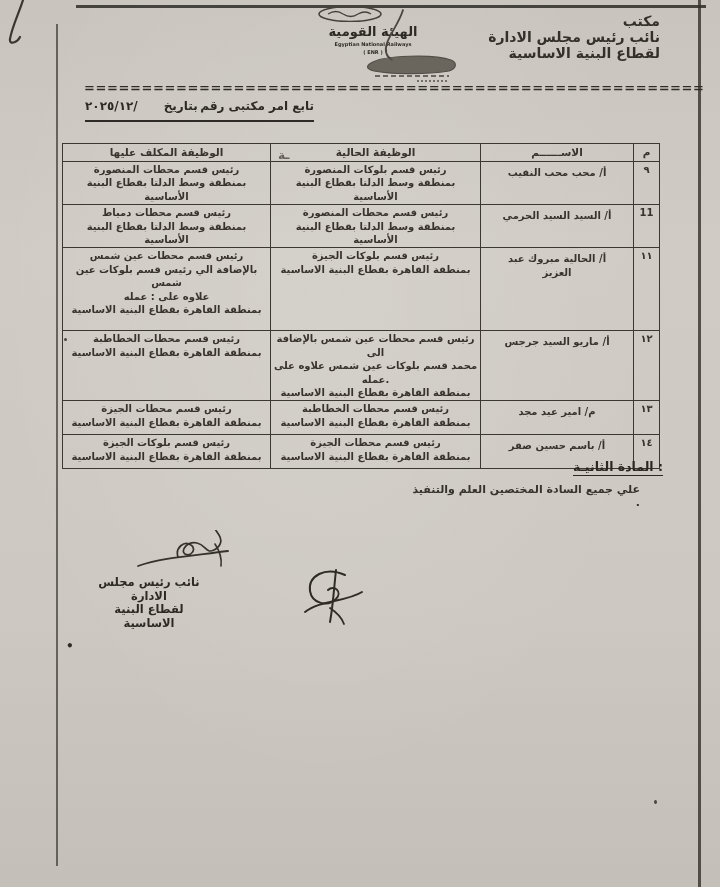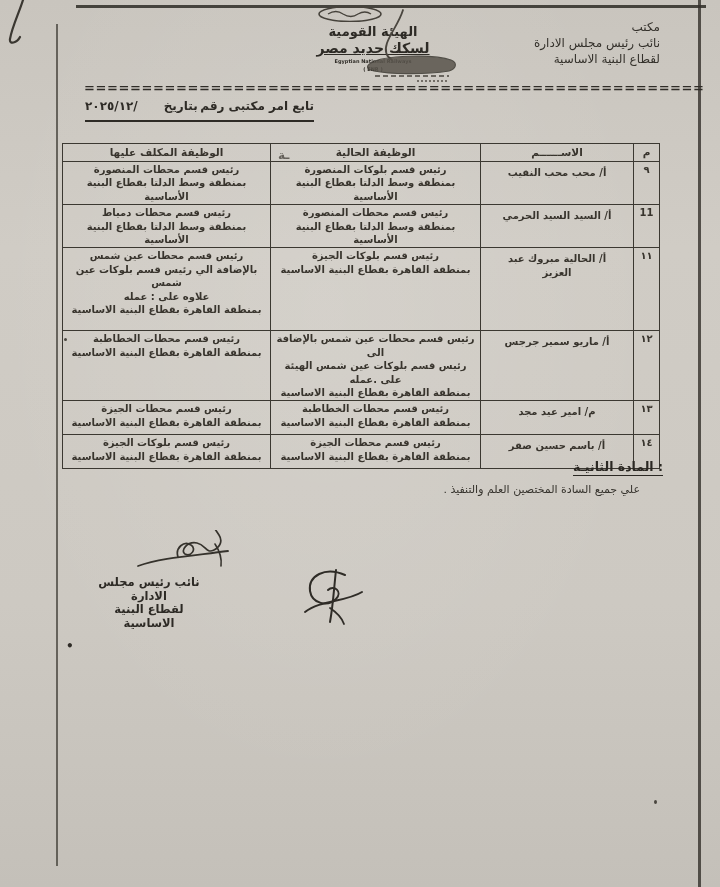--- a/index.html
+++ b/index.html
@@ -9,21 +9,21 @@
     background:
       radial-gradient(ellipse at 45% 35%, rgba(255,255,255,.10), rgba(0,0,0,0) 60%),
       linear-gradient(180deg,#c9c5be 0%,#d0ccc5 28%,#cdc9c2 68%,#c4c0b9 100%);
   }
   .abs{position:absolute;}
   
   .frame-top{left:76px;top:5px;width:630px;height:3px;background:#2e2b26;opacity:.85;}
   .frame-left{left:56px;top:24px;width:2px;height:842px;background:#3a3731;opacity:.7;}
   .frame-right{left:698px;top:0;width:3px;height:887px;background:#332f2a;opacity:.8;}
   
-  .office{right:60px;top:19px;width:180px;text-align:right;font-size:12px;font-weight:400;line-height:16px;color:#34312b;}
+  .office{right:60px;top:13px;width:180px;text-align:right;font-size:14px;font-weight:700;line-height:16px;color:#34312b;}
   .logo-block{left:283px;top:4px;width:180px;text-align:center;color:#2e2b26;}
   .logo-org1{font-size:13px;font-weight:700;letter-spacing:.5px;margin-top:2px;}
   .logo-org2{font-size:14px;font-weight:700;text-decoration:underline;letter-spacing:1px;margin-top:1px;}
   .logo-en{font-size:5px;font-weight:700;line-height:6px;margin-top:2px;}
   .divider{left:84px;top:80px;width:620px;height:17px;overflow:hidden;white-space:nowrap;
     font-size:13px;font-weight:700;letter-spacing:.6px;color:#2f2c27;}
   
   .order-line{left:85px;top:99px;width:229px;height:21px;border-bottom:2px solid #2e2b26;
     direction:rtl;display:flex;align-items:flex-start;font-size:12px;font-weight:700;color:#2e2b26;}
   .order-line .sp1{flex:1;}
@@ -34,21 +34,21 @@
     direction:rtl;table-layout:fixed;font-size:10px;font-weight:700;color:#38342d;}
   .order-table td,.order-table th{border:1.6px solid #3b3831;padding:1px 2px;vertical-align:top;
     text-align:center;line-height:1.34;overflow:hidden;}
   .order-table thead tr{height:18px;}
   .order-table th{vertical-align:middle;font-size:10.5px;position:relative;}
   .order-table td.c-name{padding-top:4px;}
   .hdr-mark{position:absolute;left:7px;top:3px;font-size:12px;opacity:.7;}
   
   .article2-title{right:57px;top:459px;font-size:12.5px;font-weight:700;color:#2b2823;
     border-bottom:1.8px solid #2b2823;padding-bottom:1px;margin-left:16px;}
-  .article2-body{right:80px;top:483px;width:230px;text-align:right;font-size:11px;font-weight:400;color:#36332d;direction:rtl;}
+  .article2-body{right:80px;top:483px;width:230px;text-align:right;font-size:11px;font-weight:700;color:#36332d;direction:rtl;}
   
   .sig-line1{left:88px;top:575px;width:122px;text-align:center;font-size:11.5px;font-weight:700;color:#2d2a25;}
   .sig-line2{left:97px;top:602px;width:104px;text-align:center;font-size:11.5px;font-weight:700;color:#2d2a25;}
   .sig-line3{left:80px;top:634px;width:140px;text-align:center;font-size:12px;font-weight:700;color:#2b2823;}
   .sig-bullet{left:66px;top:639px;font-size:12px;font-weight:700;}
   .dot{border-radius:50%;background:#4a463f;}
   svg{display:block;}
 </style>
 </head>
 <body>
@@ -68,21 +68,20 @@
     <div>نائب رئيس مجلس الادارة</div>
     <div>لقطاع البنية الاساسية</div>
   </div>
 
   <div class="abs logo-block">
     <svg width="180" height="18" style="margin:0 auto;">
       <ellipse cx="67" cy="10" rx="31" ry="7.5" fill="none" stroke="#46423b" stroke-width="1.6"></ellipse>
       <path d="M45,10 q8,-5 15,0 q8,5 15,0 q7,-4 13,0" fill="none" stroke="#46423b" stroke-width="1.3"></path>
     </svg>
     <div class="logo-org1">الهيئة القومية</div>
-    <div class="logo-org2">لسكك حديد مصر</div>
     <div class="logo-en">Egyptian National Railways</div>
     <div class="logo-en">( ENR )</div>
   </div>
 
   <svg class="abs" style="left:355px;top:5px;" width="120" height="80">
     <path d="M48,5 C44,18 36,27 32,38 C29,47 32,52 37,55" fill="none" stroke="#4a463f" stroke-width="1.8" stroke-linecap="round"></path>
     <path d="M16,58 C28,50 80,49 96,55 C103,58 101,64 94,66 C68,70 34,69 19,66 C11,64 11,61 16,58 Z" fill="#59544c" opacity="0.85" stroke="#3c3932" stroke-width="1.2"></path>
     <path d="M20,71 h74" stroke="#4a463f" stroke-width="1.6" stroke-dasharray="5 3"></path>
     <path d="M62,76 h32" stroke="#55504a" stroke-width="1.4" stroke-dasharray="2 2"></path>
   </svg>
@@ -166,25 +165,25 @@
             <div>شمس</div>
             <div>علاوه على : عمله</div>
             <div>بمنطقة القاهرة بقطاع البنية الاساسية</div>
           </td>
         </tr>
         <tr style="height: 53px;">
           <td class="c-num">
             <div>١٢</div>
           </td>
           <td class="c-name">
-            <div>أ/ ماريو سمير جرجس</div>
+            <div>أ/ ماريو السيد جرجس</div>
           </td>
           <td class="c-cur">
             <div>رئيس قسم محطات عين شمس بالإضافة الى</div>
-            <div>رئيس قسم بلوكات عين شمس الهيئة على .عمله</div>
+            <div>محمد قسم بلوكات عين شمس علاوه على .عمله</div>
             <div>بمنطقة القاهرة بقطاع البنية الاساسية</div>
           </td>
           <td class="c-asg">
             <div>رئيس قسم محطات الخطاطبة</div>
             <div>بمنطقة القاهرة بقطاع البنية الاساسية</div>
           </td>
         </tr>
         <tr style="height: 34px;">
           <td class="c-num">
             <div>١٣</div>

